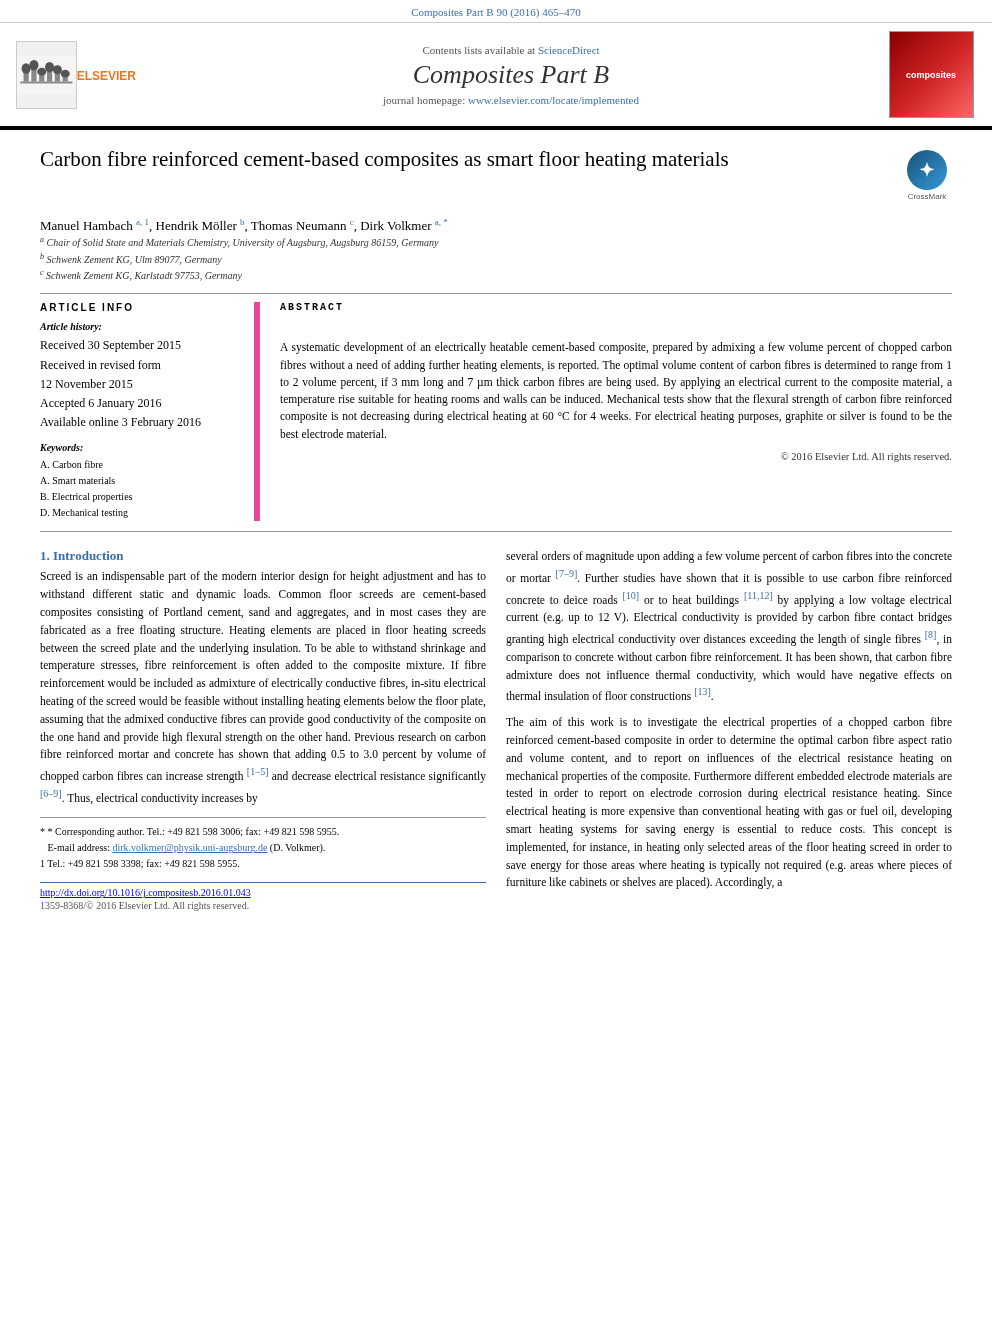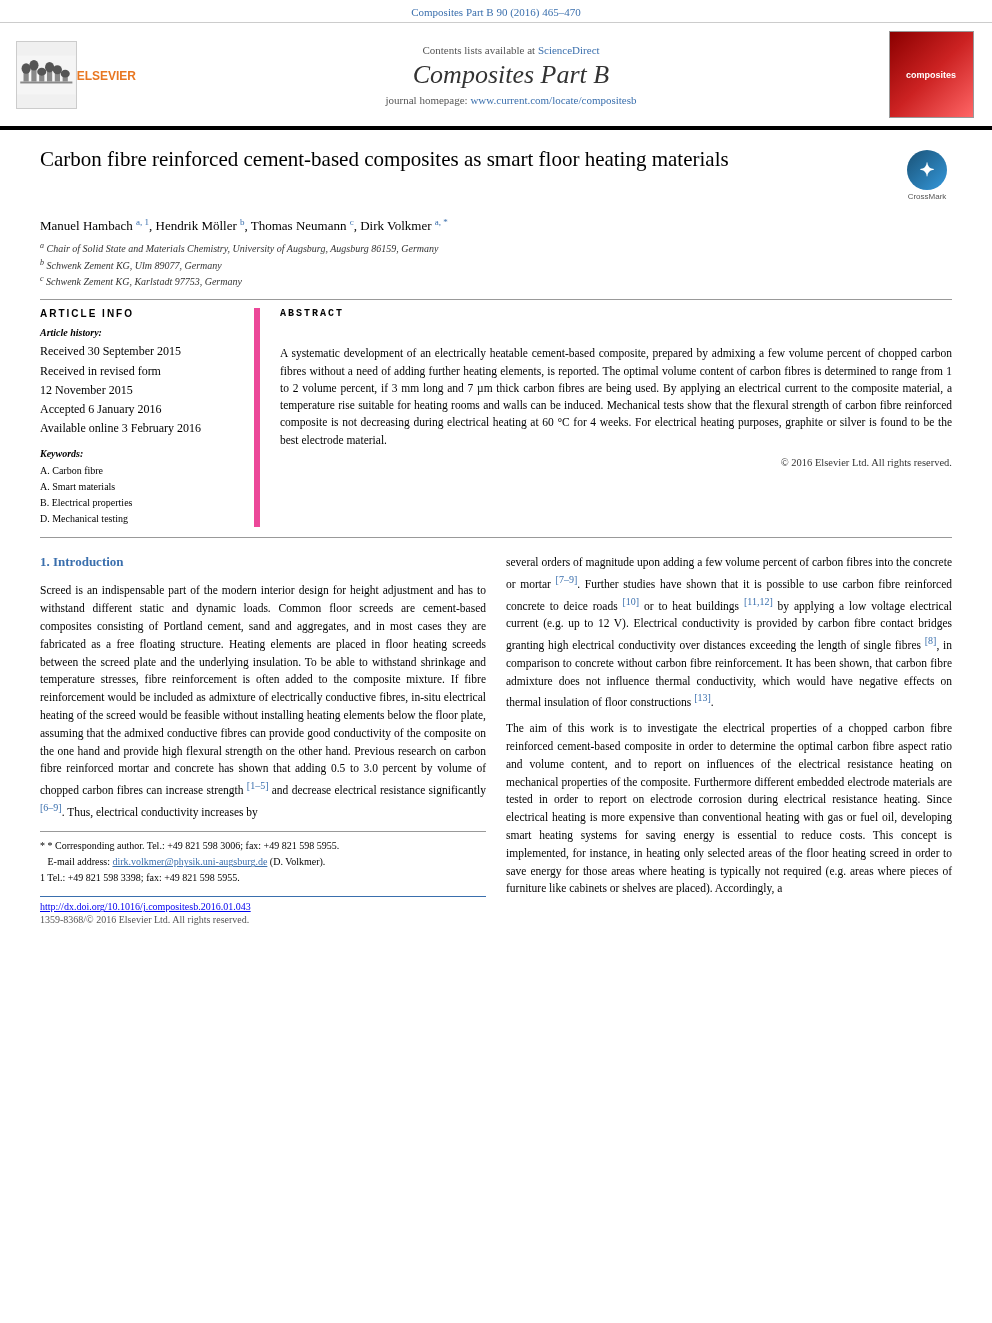--- a/index.html
+++ b/index.html
@@ -143,21 +143,20 @@
       font-weight: bold;
     }
     .crossmark-label {
       font-size: 8px;
       color: #555;
       margin-top: 2px;
       font-family: Arial, sans-serif;
     }
     .authors-line {
       font-size: 13px;
-      margin-bottom: 6px;
     }
     .authors-line sup {
       font-size: 9px;
       color: #3a6fad;
     }
     .affiliations {
       font-size: 10px;
       color: #333;
       margin-bottom: 10px;
       line-height: 1.5;
@@ -251,21 +250,21 @@
       min-width: 0;
     }
     .right-col {
       flex: 1;
       min-width: 0;
     }
     .section-heading {
       font-size: 13px;
       font-weight: bold;
       color: #3a6fad;
-      margin-bottom: 12px;
+      margin-bottom: 4px;
     }
     .body-text {
       font-size: 11.5px;
       line-height: 1.55;
       text-align: justify;
       margin-bottom: 8px;
     }
     .body-text .ref {
       color: #3a6fad;
       font-size: 10px;
@@ -338,21 +337,21 @@
     </div>
 
     <div class="journal-center">
       <div class="contents-line">
         <span>Contents lists available at</span>
         <a href="#">ScienceDirect</a>
       </div>
       <div class="journal-title">Composites Part B</div>
       <div class="homepage-line">
         <span>journal homepage:</span>
-        <a href="#">www.current.com/locate/compositesb</a>
+        <a href="#">www.elsevier.com/locate/implemented</a>
       </div>
     </div>
 
     <div class="journal-right-logo">
       <div class="composites-mini">
         <span>composites</span>
       </div>
     </div>
   </div>
 

